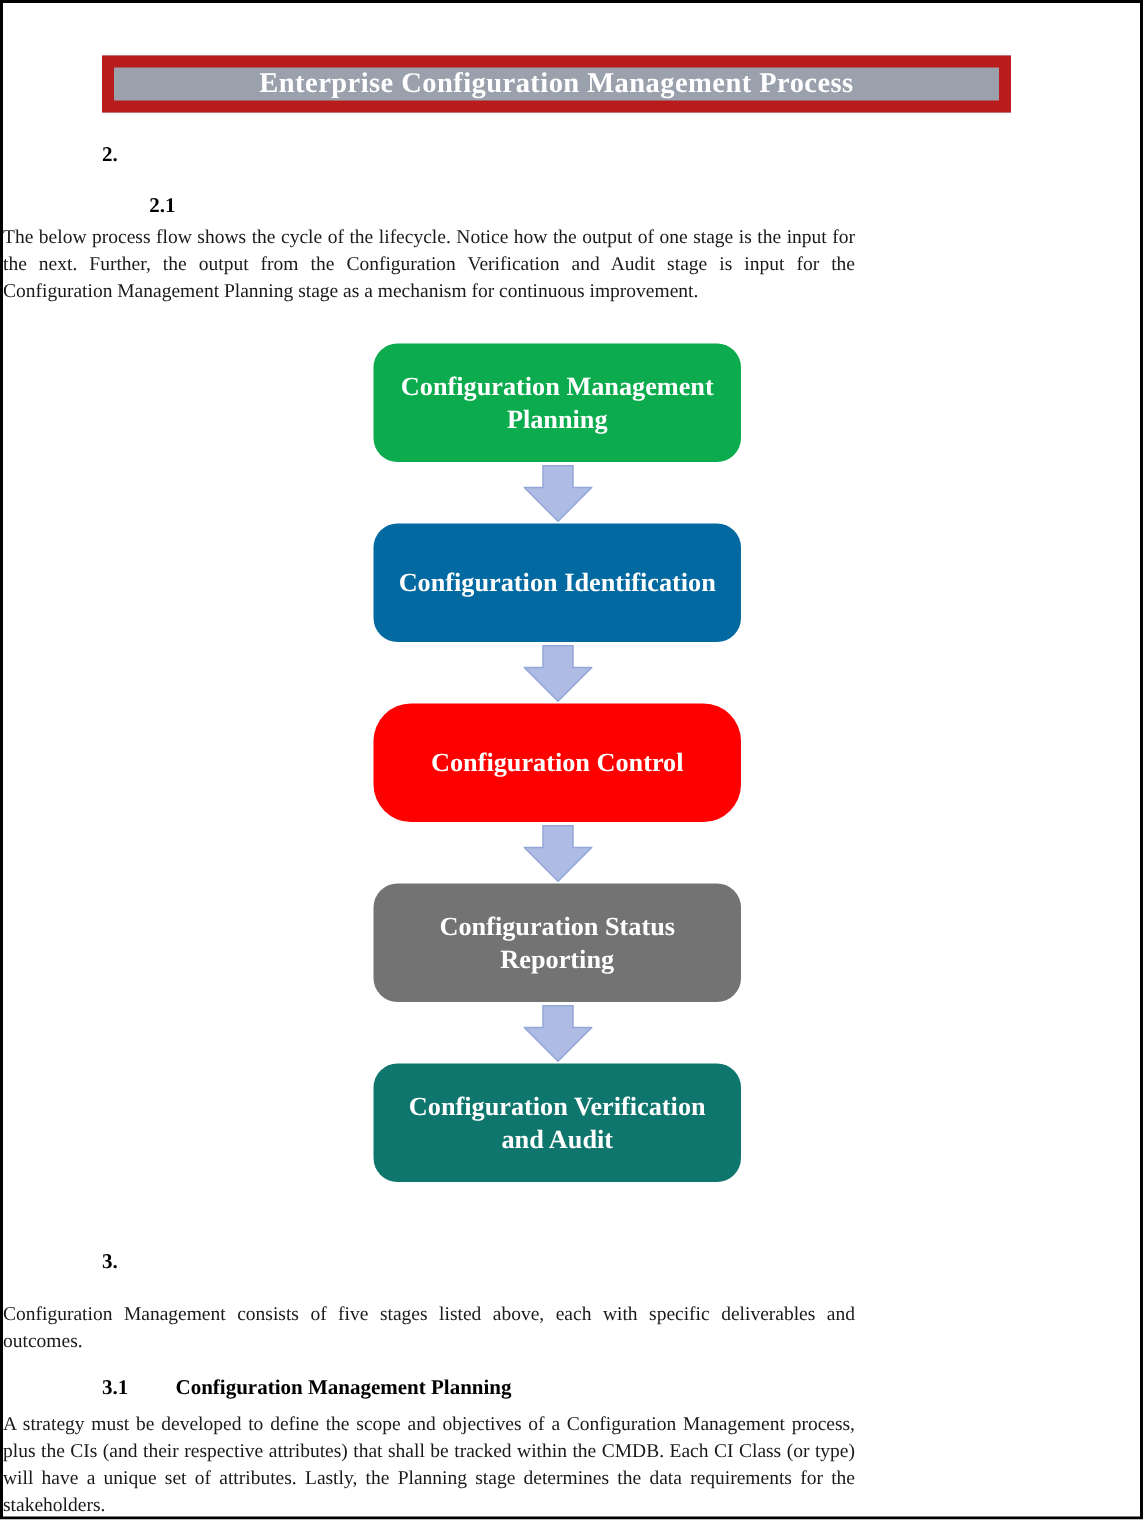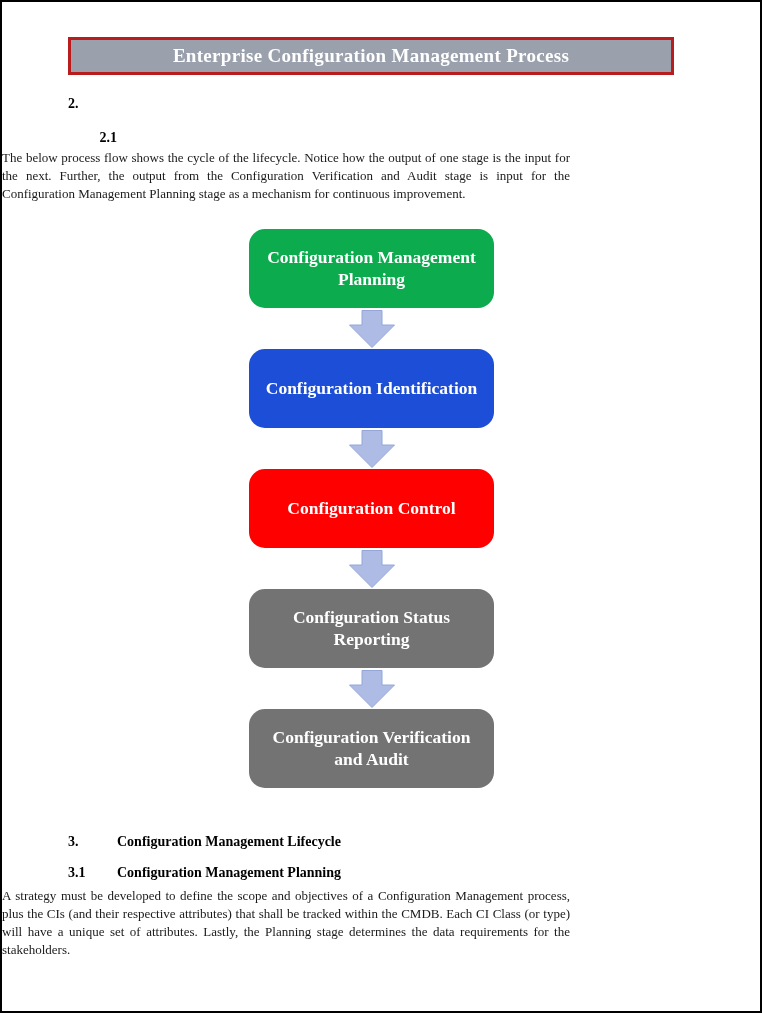--- a/index.html
+++ b/index.html
@@ -10,21 +10,21 @@
     border:2px solid #000;
     background:#fff;
     overflow:hidden;
     font-family:"Liberation Serif", serif;
     color:#111;
   }
   .banner {
     margin:35px 0 0 66px;
     width:606px; height:38px;
     box-sizing:border-box;
-    border:3px solid #b91c1c;
+    border:8px solid #b91c1c;
     display:flex; align-items:center; justify-content:center;
     color:#fff; font-weight:bold; font-size:19px;
     letter-spacing:0.3px;
   }
   .section-head {
     display:flex;
     margin-left:66px;
     font-weight:bold; font-size:14px; line-height:19px;
     color:#000;
   }
@@ -76,53 +76,53 @@
   <div class="flow mt-flow">
 
     <div class="stage" style="background-color: rgb(11, 171, 78);">Configuration Management Planning</div>
 
     <div class="arrow-wrap">
       <svg width="46" height="38" viewBox="0 0 46 38">
         <polygon points="13,0.5 33,0.5 33,15 45.5,15 23,37.5 0.5,15 13,15" stroke-width="1" style="fill: rgb(174, 188, 229); stroke: rgb(148, 166, 216);"></polygon>
       </svg>
     </div>
 
-    <div class="stage" style="background-color: #1d4ed8;">Configuration Identification</div>
+    <div class="stage" style="background-color: #0369a1;">Configuration Identification</div>
 
     <div class="arrow-wrap">
       <svg width="46" height="38" viewBox="0 0 46 38">
         <polygon points="13,0.5 33,0.5 33,15 45.5,15 23,37.5 0.5,15 13,15" stroke-width="1" style="fill: rgb(174, 188, 229); stroke: rgb(148, 166, 216);"></polygon>
       </svg>
     </div>
 
-    <div class="stage" style="background-color: rgb(254, 0, 0);">Configuration Control</div>
+    <div class="stage" style="background-color: rgb(254, 0, 0); border-radius: 25px;">Configuration Control</div>
 
     <div class="arrow-wrap">
       <svg width="46" height="38" viewBox="0 0 46 38">
         <polygon points="13,0.5 33,0.5 33,15 45.5,15 23,37.5 0.5,15 13,15" stroke-width="1" style="fill: rgb(174, 188, 229); stroke: rgb(148, 166, 216);"></polygon>
       </svg>
     </div>
 
     <div class="stage" style="background-color: #737373;">Configuration Status Reporting</div>
 
     <div class="arrow-wrap">
       <svg width="46" height="38" viewBox="0 0 46 38">
         <polygon points="13,0.5 33,0.5 33,15 45.5,15 23,37.5 0.5,15 13,15" stroke-width="1" style="fill: rgb(174, 188, 229); stroke: rgb(148, 166, 216);"></polygon>
       </svg>
     </div>
 
-    <div class="stage" style="background-color: #737373;">Configuration Verification and Audit</div>
+    <div class="stage" style="background-color: #0f766e;">Configuration Verification and Audit</div>
 
   </div>
 
   <div class="section-head mt-h3">
     <span class="section-num">3.</span>
-    <span>Configuration Management Lifecycle</span>
   </div>
 
+  <p class="para mt-p2">Configuration Management consists of five stages listed above, each with specific deliverables and outcomes.</p>
 
   <div class="section-head mt-h31">
     <span class="section-num">3.1</span>
     <span>Configuration Management Planning</span>
   </div>
 
   <p class="para mt-p3">A strategy must be developed to define the scope and objectives of a Configuration Management process, plus the CIs (and their respective attributes) that shall be tracked within the CMDB. Each CI Class (or type) will have a unique set of attributes. Lastly, the Planning stage determines the data requirements for the stakeholders.</p>
 
 </div>
 

